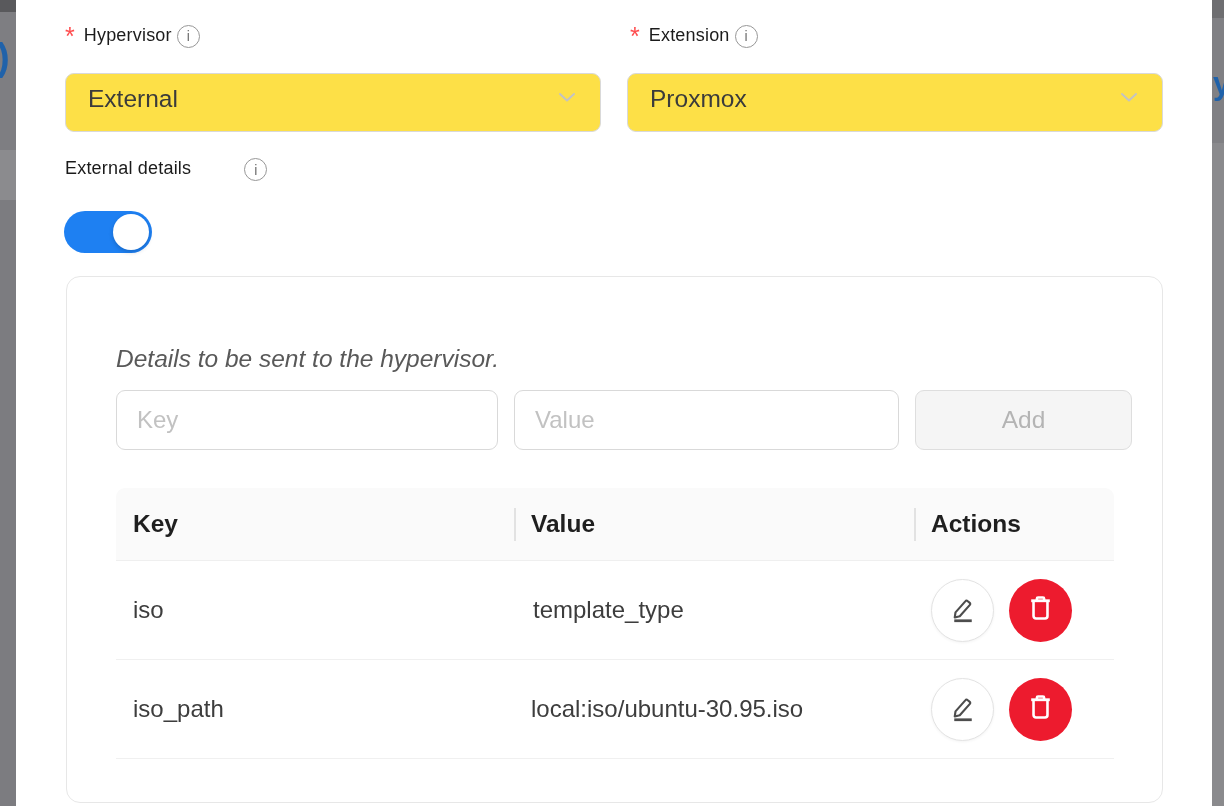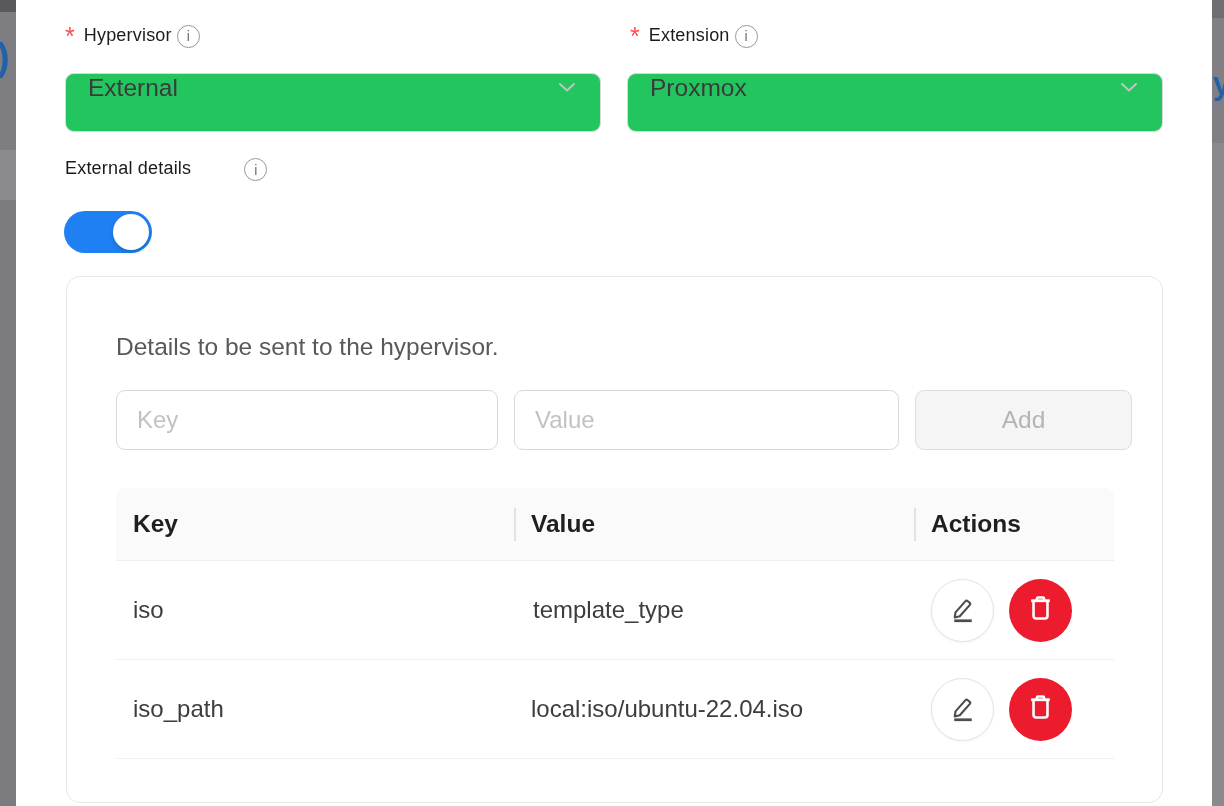--- a/index.html
+++ b/index.html
@@ -28,35 +28,35 @@
   .lr1 { left:65px;  top:19px; }
   .lr2 { left:630px; top:19px; }
   .lr3 { left:65px;  top:156px;gap:48px; }
   .req { color:var(--required-asterisk,#ff4d4f); font-size:25px; margin-right:9px; margin-top:3px; }
   .lbl { font-size:18px; color:#1b1b1b; letter-spacing:0.2px; }
   .info-icon { display:inline-flex; align-items:center; justify-content:center;
                width:23px; height:23px; border:1.5px solid #979797; border-radius:50%;
                font-size:14px; color:#6f6f6f; margin-left:5px; margin-top:2px; }
 
   .select { position:absolute; top:73px; width:536px; height:59px;
-            border:1.5px solid #d9d9d9; border-radius:9px; background:#22c55e;
-            display:flex; align-items:flex-start; padding:0 20px 8px 22px; cursor:pointer; }
+            border:1.5px solid #d9d9d9; border-radius:9px; background:#fde047;
+            display:flex; align-items:center; padding:0 20px 8px 22px; cursor:pointer; }
   .sel1 { left:65px; } .sel2 { left:627px; }
   .select-value { font-size:24.5px; color:#3b3b3b; flex:1; }
   .chevron { flex:none; }
 
   .switch { position:absolute; left:64px; top:211px; width:88px; height:42px;
             background:var(--toggle-on,#1e80f2); border-radius:21px; cursor:pointer; }
   .knob { position:absolute; top:3px; right:3px; width:36px; height:36px;
           background:#fff; border-radius:50%; box-shadow:0 2px 4px rgba(0,35,80,.25); }
 
   
   .panel { position:absolute; left:66px; top:276px; width:1097px; height:527px;
            border:1.5px solid #e7e7e7; border-radius:14px; background:#fff; }
-  .desc { position:absolute; left:49px; top:56px; font-size:24.5px; color:#595959; }
+  .desc { position:absolute; left:49px; top:68px; font-size:24.5px; color:#595959;font-style:italic; }
 
   .controls { position:absolute; left:49px; top:113px; display:flex; gap:16px; }
   .txt-input { height:60px; border:1.5px solid #d9d9d9; border-radius:9px;
                font-size:24px; color:#3b3b3b; padding:0 20px;
                font-family:"Liberation Sans", sans-serif; outline:none; background:#fff; }
   .txt-input::placeholder { color:#c2c2c2; }
   .in-key { width:382px; } .in-value { width:385px; }
   .btn-add { width:217px; height:60px; background:#f5f5f5; border:1.5px solid #dedede;
              border-radius:9px; font-size:24.5px; color:#b4b4b4;
              font-family:"Liberation Sans", sans-serif; }
@@ -165,21 +165,21 @@
                   <path d="M4.8 6 h14.4" stroke="#fff" stroke-width="2.2"></path>
                   <path d="M6.6 6.3 v11.6 a1.9 1.9 0 0 0 1.9 1.9 h7 a1.9 1.9 0 0 0 1.9-1.9 V6.3" fill="none" stroke="#fff" stroke-width="2" stroke-linejoin="round"></path>
                 </svg>
             </span>
           </button>
         </div>
       </div>
 
       <div class="tbl-row">
         <div class="td col-key">iso_path</div>
-        <div class="td col-value">local:iso/ubuntu-22.04.iso</div>
+        <div class="td col-value">local:iso/ubuntu-30.95.iso</div>
         <div class="td col-actions td-actions">
           <button class="btn-circle btn-edit">
             <span>
               <svg width="30" height="30" viewBox="0 0 24 24">
                   <path d="M6 14.7 L14 5.7 a1.1 1.1 0 0 1 1.6-.1 l1.8 1.5 a1.1 1.1 0 0 1 .1 1.6 L9.4 17.8 L5.4 18.8 z" fill="none" stroke="#4d4d4d" stroke-width="1.7" stroke-linejoin="round"></path>
                   <path d="M5 21.4 h14" stroke="#4d4d4d" stroke-width="2.2"></path>
                 </svg>
             </span>
           </button>
           <button class="btn-circle btn-delete">

